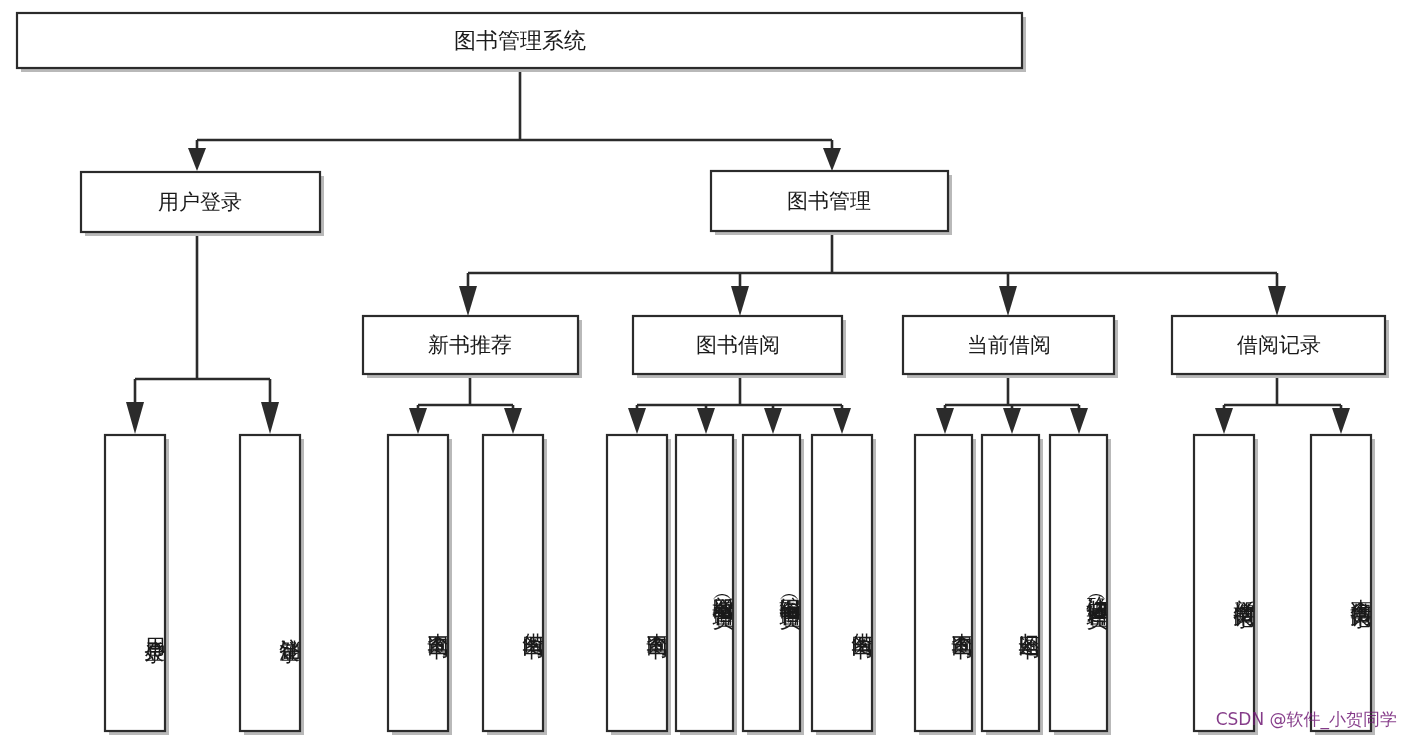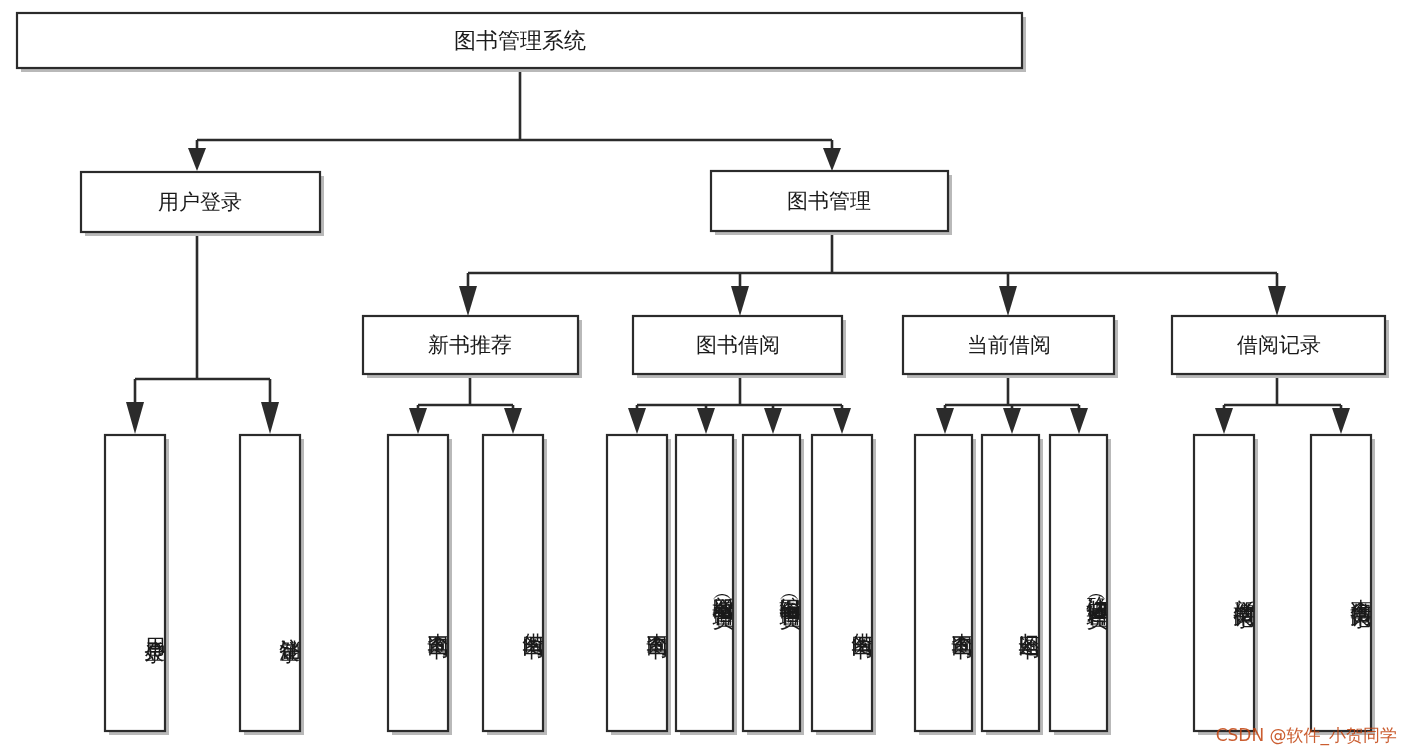--- a/index.html
+++ b/index.html
@@ -66,24 +66,24 @@
     display: flex;
     align-items: flex-start;
     justify-content: center;
     text-align: center;
     white-space: nowrap;
     pointer-events: none;
   }
   .watermark {
     position: absolute;
     right: 8px;
-    bottom: 0;
+    bottom: 16px;
     font-family: "DejaVu Sans", "Liberation Sans", sans-serif;
     font-size: 17px;
-    color: #c2410c;
+    color: #701a75;
     opacity: 0.85;
     white-space: nowrap;
   }
 </style>
 </head>
 <body>
 
 <div id="diagram-root">
 
   <svg id="tree-svg" viewBox="0 0 1405 747">

